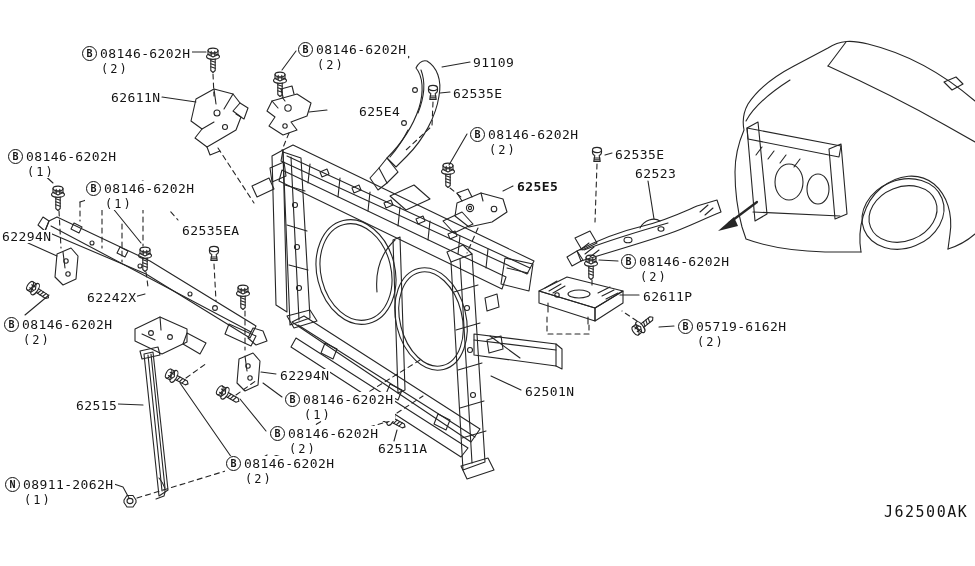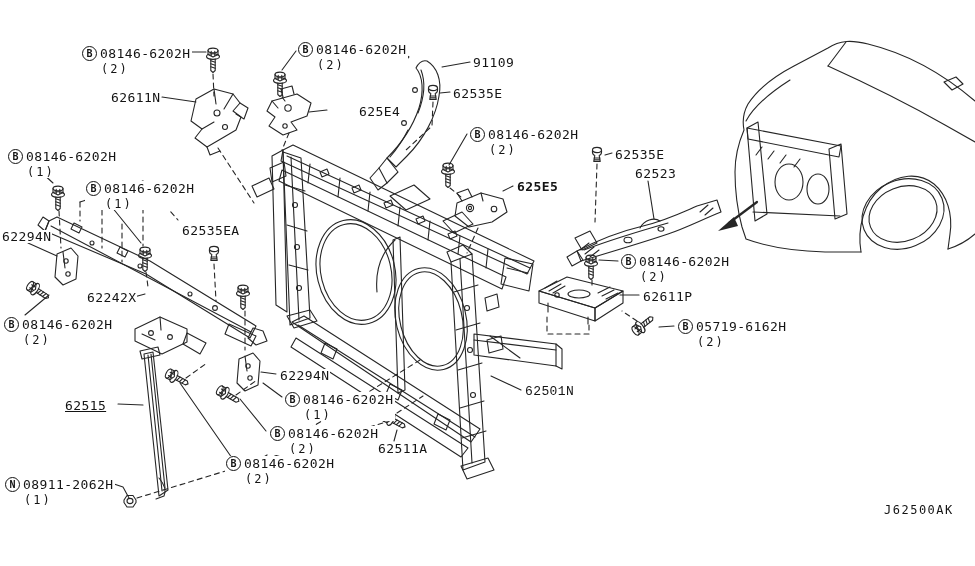--- a/index.html
+++ b/index.html
@@ -13,21 +13,21 @@
   .lineart .thick{stroke-width:2.2;}
   .callout-layer{position:absolute;left:0;top:0;width:100%;height:100%;}
   .callout{position:absolute;color:#141414;font-size:13px;line-height:1;white-space:nowrap;
            background:#fff;padding:0 1px;}
   .callout .row{display:flex;align-items:center;}
   .callout .prefix{display:inline-flex;align-items:center;justify-content:center;
       width:13px;height:13px;border:1.4px solid #141414;border-radius:50%;
       font-size:10px;font-weight:bold;margin-right:3px;flex:0 0 auto;}
   .callout .pn{letter-spacing:0.4px;}
   .callout .qty{display:block;margin-left:19px;margin-top:2px;font-size:12px;letter-spacing:2px;}
-  .diagram-code{position:absolute;left:884px;top:503px;font-size:12px;letter-spacing:1.5px;color:#141414;}
+  .diagram-code{position:absolute;left:884px;top:503px;font-size:15px;letter-spacing:1.5px;color:#141414;}
 </style>
 </head>
 <body>
 
 <div class="stage">
 
 <svg class="lineart" width="975" height="566" viewBox="0 0 975 566">
   <defs>
     <g id="bolt">
       <ellipse cx="0" cy="-9.5" rx="5" ry="2.4" fill="#fff"></ellipse>
@@ -383,21 +383,21 @@
           <span class="pn">62242X</span>
         </span>
       </div>
       <div class="callout" style="left: 3px; top: 317px;">
         <span class="row">
           <span class="prefix">B</span>
           <span class="pn">08146-6202H</span>
         </span>
         <span class="qty">(2)</span>
       </div>
-      <div class="callout" style="left: 64px; top: 399px; text-decoration: underline;">
+      <div class="callout" style="left: 75px; top: 399px;">
         <span class="row">
           <span class="pn">62515</span>
         </span>
       </div>
       <div class="callout" style="left: 279px; top: 369px;">
         <span class="row">
           <span class="pn">62294N</span>
         </span>
       </div>
       <div class="callout" style="left: 284px; top: 392px;">
@@ -445,21 +445,21 @@
           <span class="pn">62611P</span>
         </span>
       </div>
       <div class="callout" style="left: 677px; top: 319px;">
         <span class="row">
           <span class="prefix">B</span>
           <span class="pn">05719-6162H</span>
         </span>
         <span class="qty">(2)</span>
       </div>
-      <div class="callout" style="left: 524px; top: 385px; font-family: Liberation Mono, monospace;">
+      <div class="callout" style="left: 524px; top: 385px;">
         <span class="row">
           <span class="pn">62501N</span>
         </span>
       </div>
     </div>
 
 <div class="diagram-code">J62500AK</div>
 
 </div>
 

